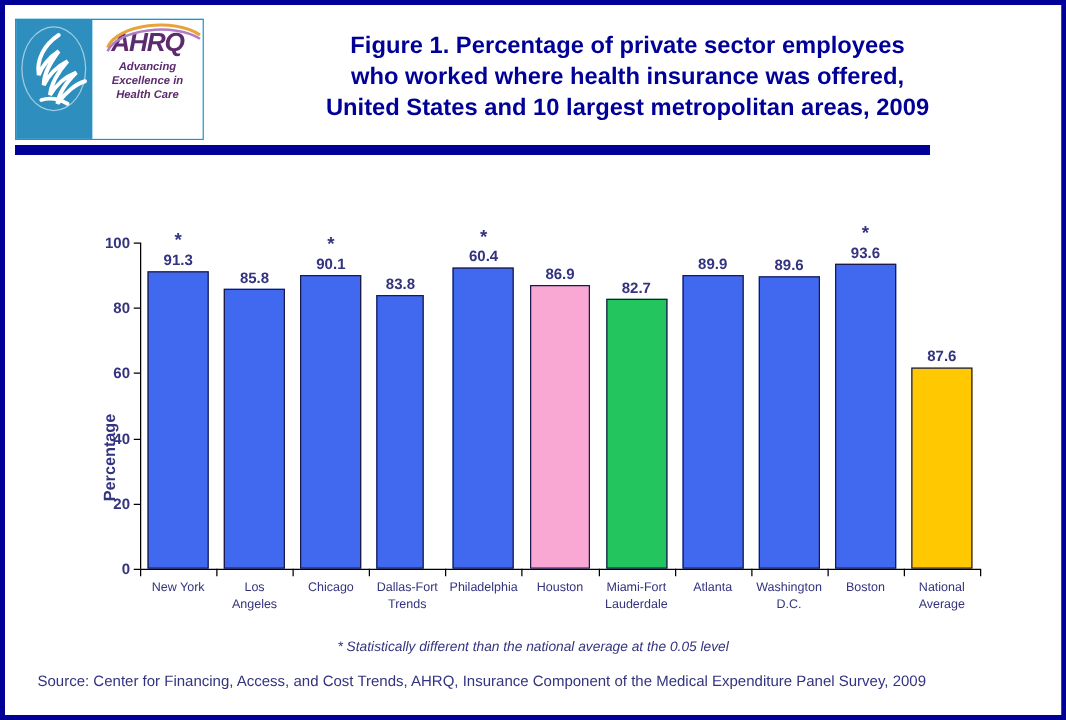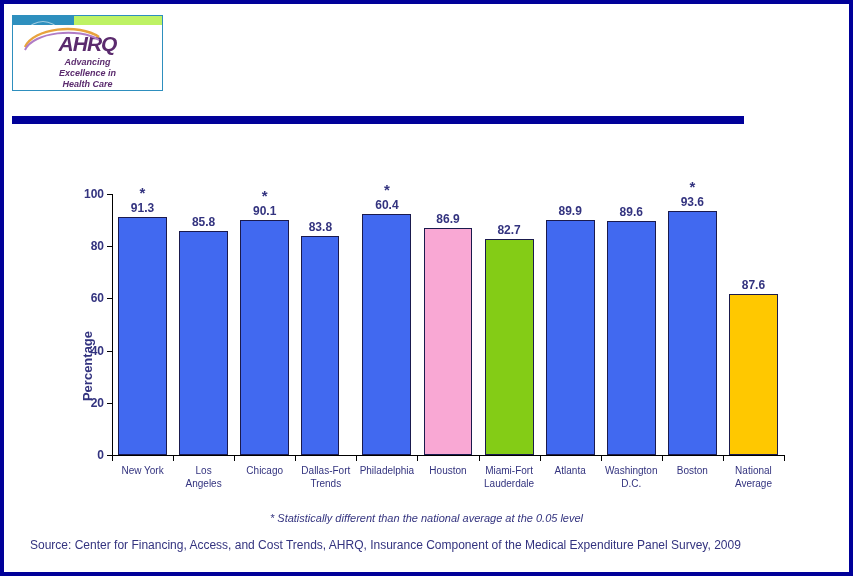--- a/index.html
+++ b/index.html
@@ -27,26 +27,26 @@
     position: absolute;
     left: 0; top: 0;
     width: 845px;
     height: 108px;
   }
   #logo-box {
     position: absolute;
     left: 8px;
     top: 11px;
     width: 151px;
-    height: 76px;
+    height: 97px;
     border: 1px solid #2e8fbe;
-    background: #bef264;
+    background: #7dd3fc;
     box-sizing: border-box;
     display: flex;
-    flex-direction: column;
+    flex-direction: row;
   }
   #logo-hhs {
     width: 61px;
     height: 100%;
     background: #2e8fbe;
     position: relative;
     overflow: hidden;
   }
   #logo-hhs .ring {
     position: absolute;
@@ -261,20 +261,25 @@
         </svg>
         <div id="ahrq-word">AHRQ</div>
         <div id="ahrq-tag">
           <div>Advancing</div>
           <div>Excellence in</div>
           <div>Health Care</div>
         </div>
       </div>
     </div>
 
+    <div id="title">
+      <div>Figure 1. Percentage of private sector employees</div>
+      <div>who worked where health insurance was offered,</div>
+      <div>United States and 10 largest metropolitan areas, 2009</div>
+    </div>
 
     <div id="title-rule"></div>
   </div>
 
   <div id="chart">
     <div id="ylabel">Percentage</div>
     <div id="plot">
       <div class="axis-v"></div>
       <div class="axis-h"></div>
       <div id="yticks">
@@ -332,21 +337,21 @@
           <div class="bar blue" style="background: rgb(65, 105, 240); left: 189.382px; width: 38px; height: 218.718px;">
             <div class="bar-value">83.8</div>
           </div>
           <div class="bar blue" style="background: rgb(65, 105, 240); left: 250.473px; width: 48.8727px; height: 240.642px;">
             <div class="bar-value">60.4</div>
             <div class="bar-star">*</div>
           </div>
           <div class="bar blue" style="background: #f9a8d4; left: 311.564px; width: 48.8727px; height: 226.809px;">
             <div class="bar-value">86.9</div>
           </div>
-          <div class="bar blue" style="background: #84cc16; left: 372.655px; width: 48.8727px; height: 215.847px;">
+          <div class="bar blue" style="background: #22c55e; left: 372.655px; width: 48.8727px; height: 215.847px;">
             <div class="bar-value">82.7</div>
           </div>
           <div class="bar blue" style="background: rgb(65, 105, 240); left: 433.745px; width: 48.8727px; height: 234.639px;">
             <div class="bar-value">89.9</div>
           </div>
           <div class="bar blue" style="background: rgb(65, 105, 240); left: 494.836px; width: 48.8727px; height: 233.856px;">
             <div class="bar-value">89.6</div>
           </div>
           <div class="bar blue" style="background: rgb(65, 105, 240); left: 555.927px; width: 48.8727px; height: 244.296px;">
             <div class="bar-value">93.6</div>

